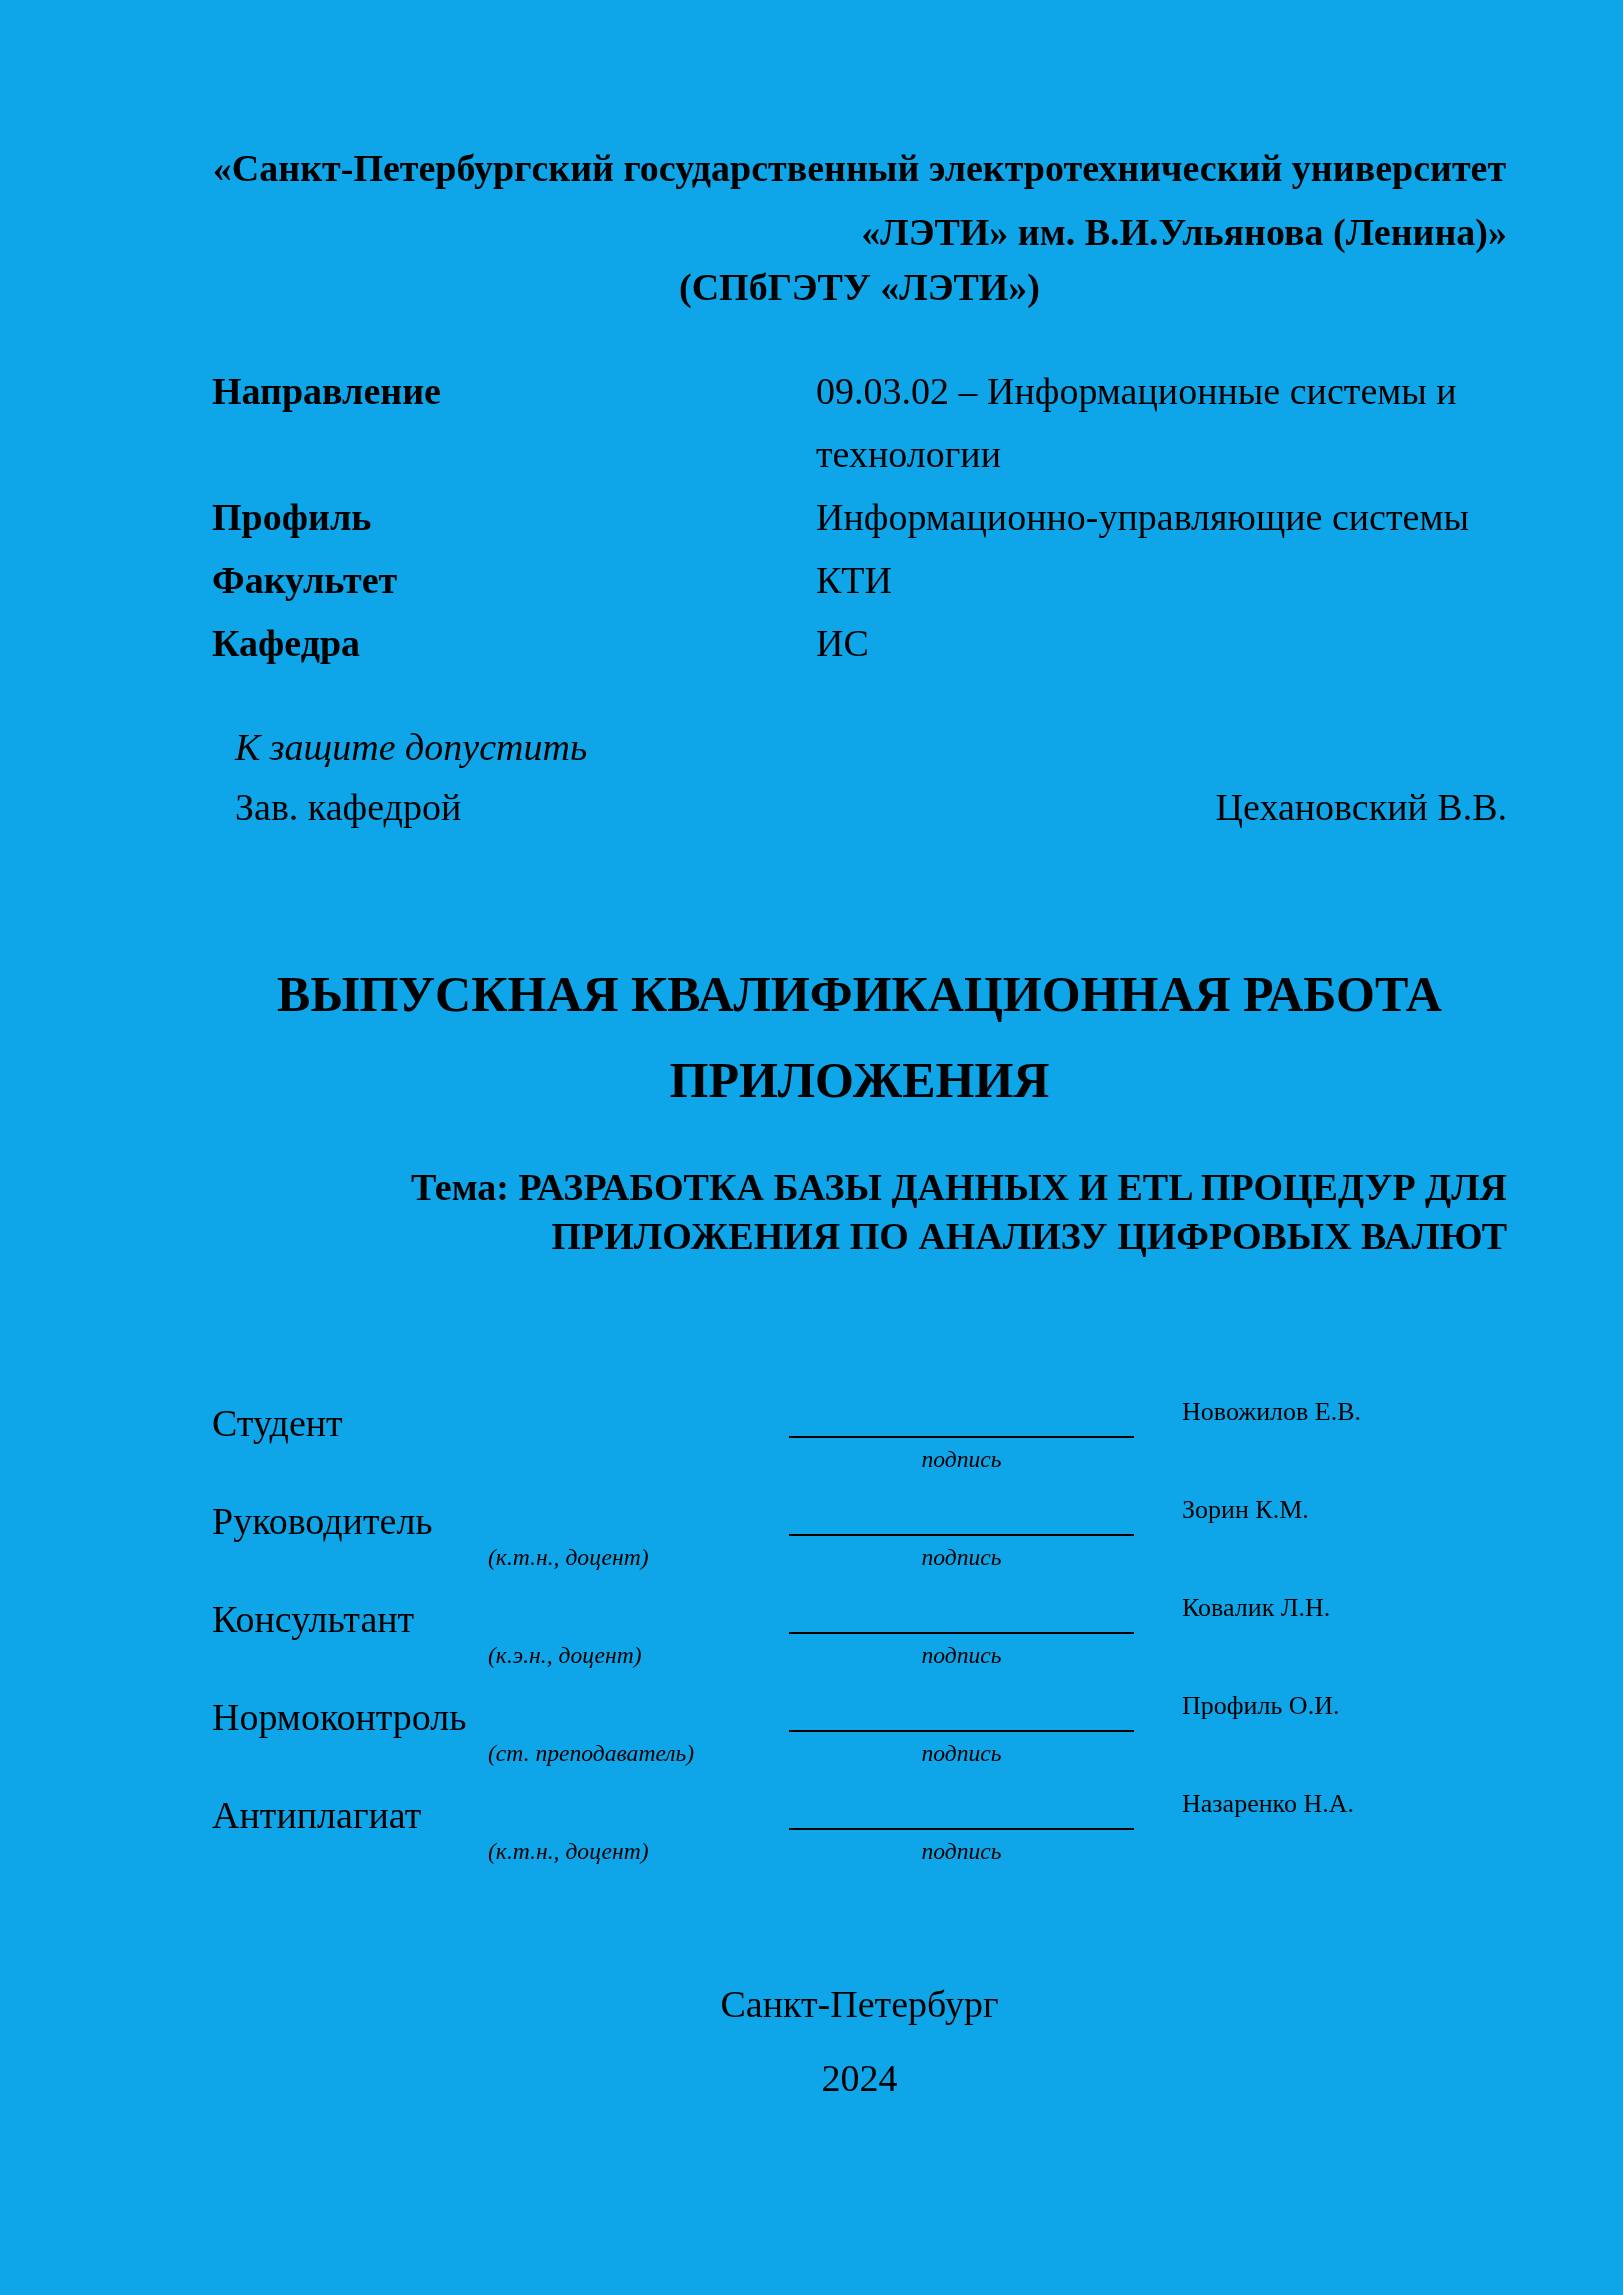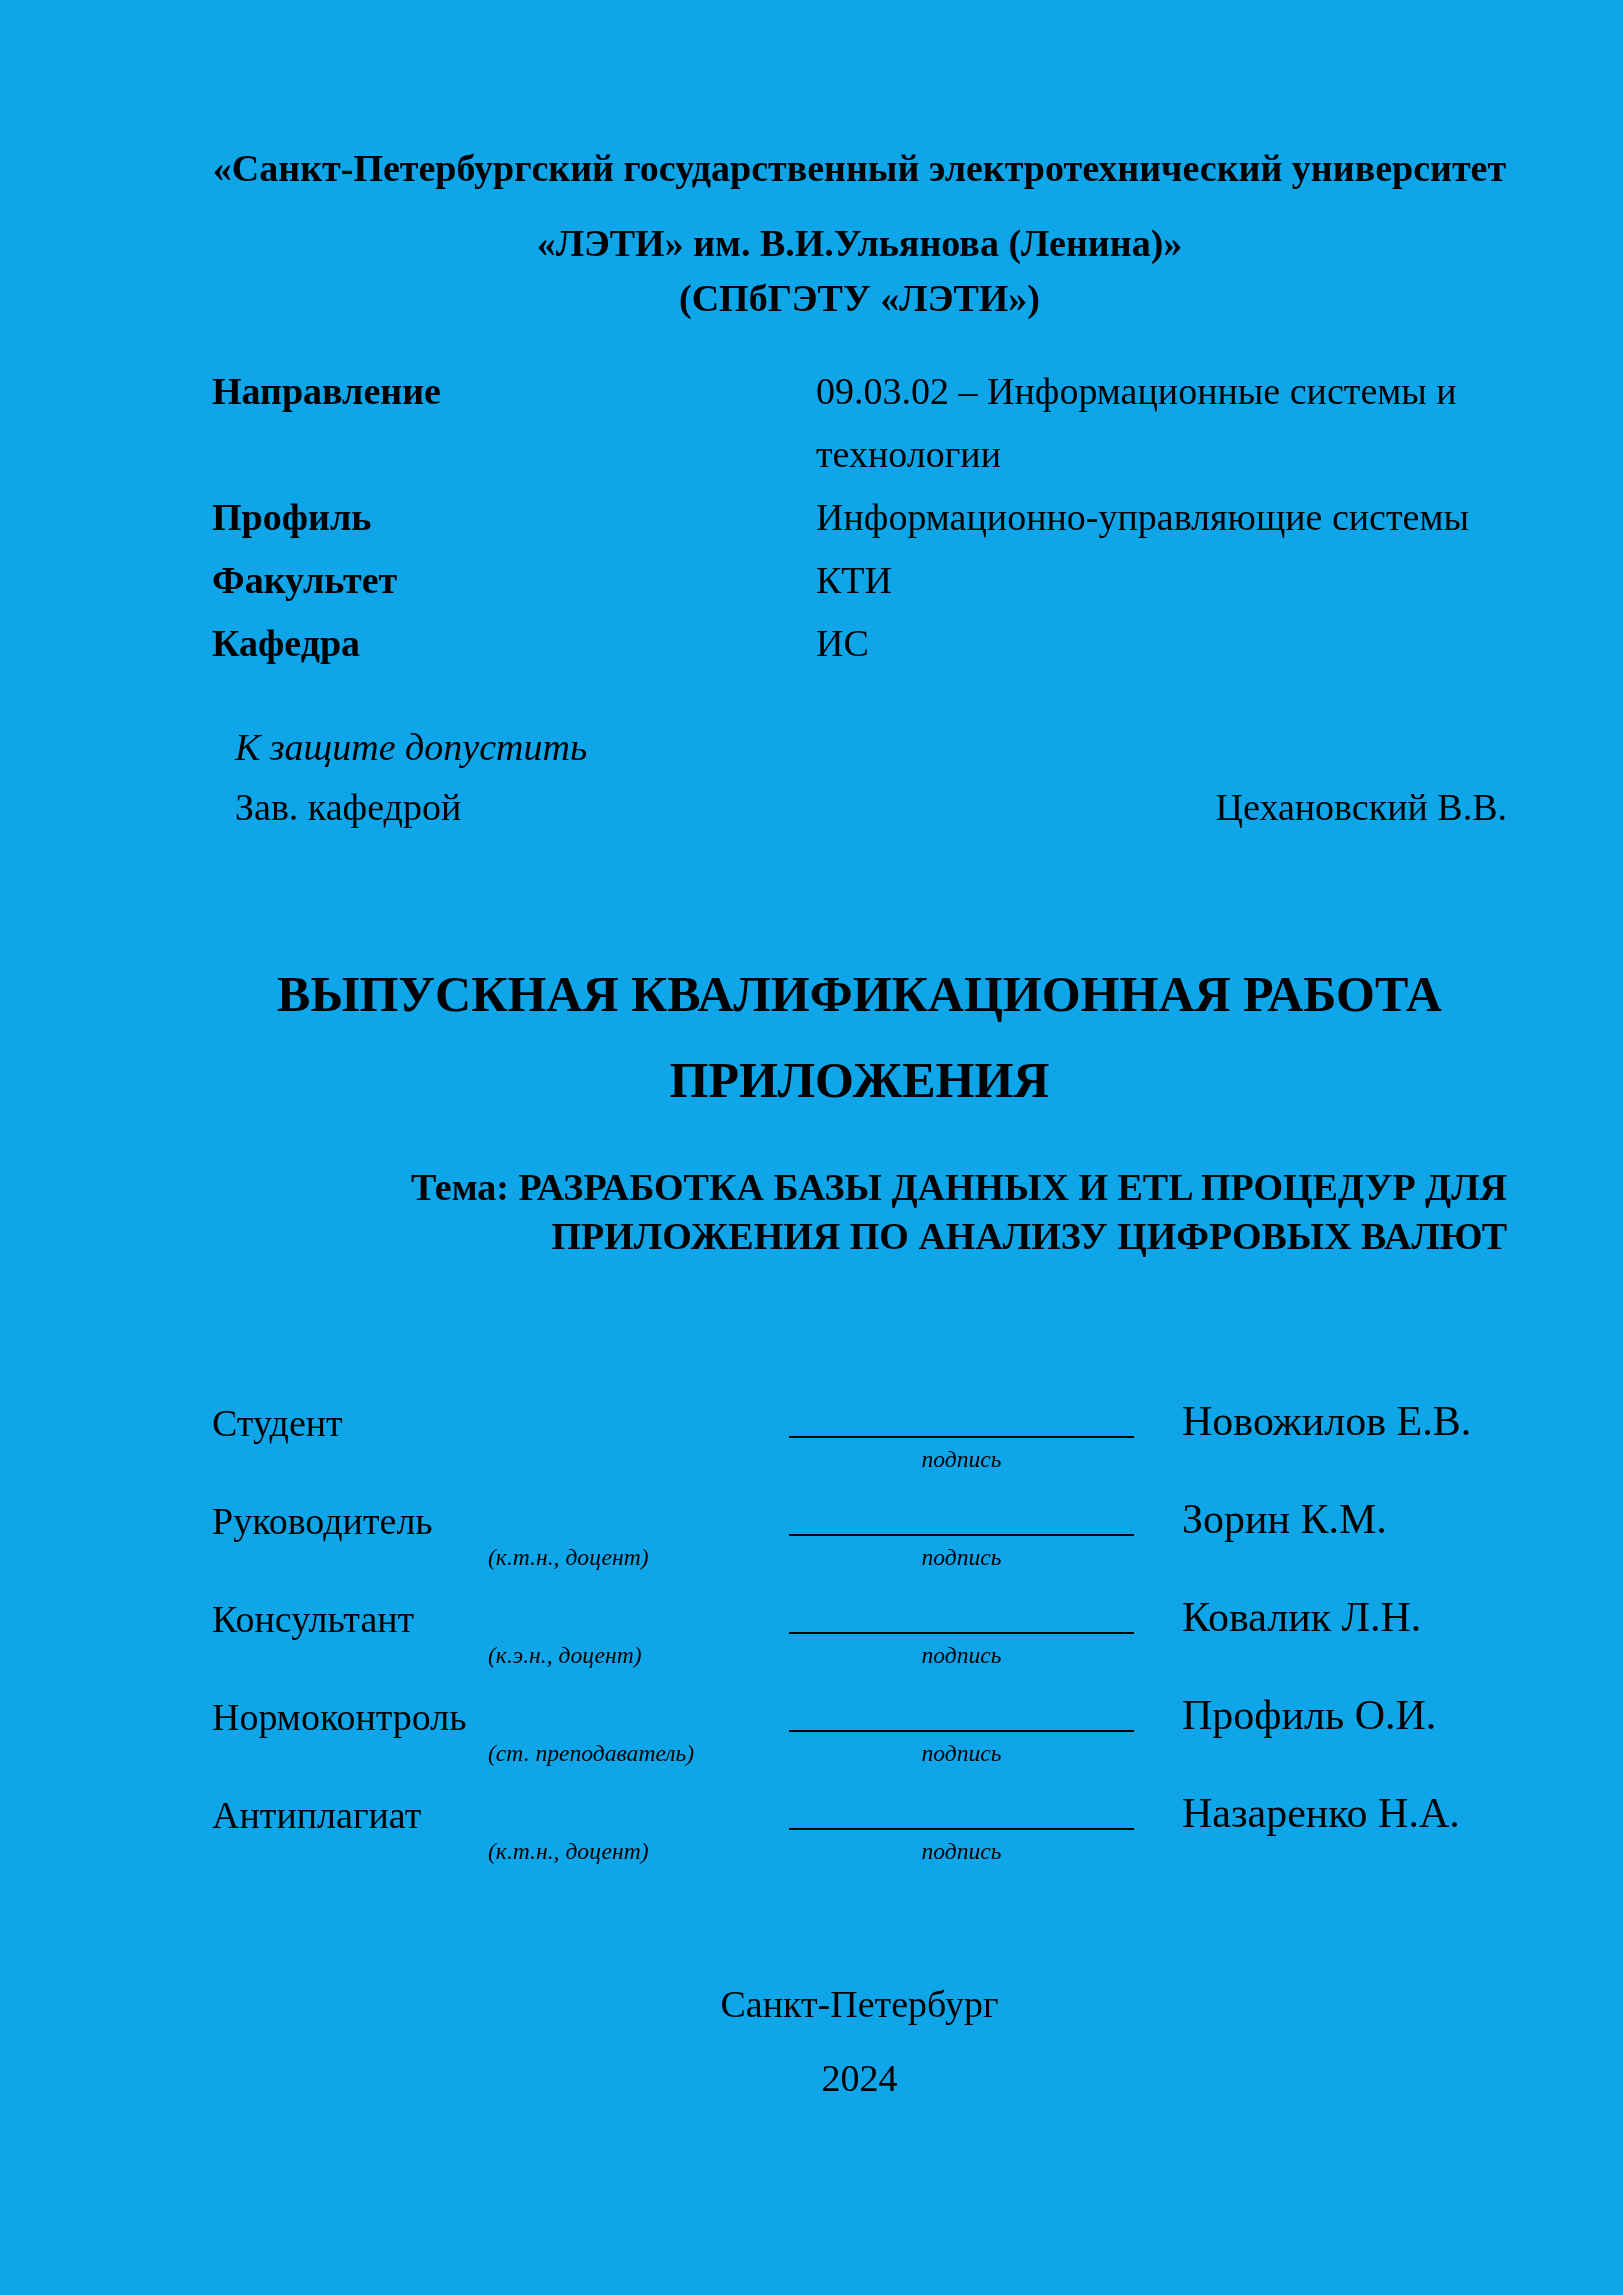--- a/index.html
+++ b/index.html
@@ -14,21 +14,21 @@
     overflow: hidden;
   }
   .content {
     position: absolute;
     left: 212px;
     right: 116px;
   }
 
   
   .header { top: 141px; text-align: center; font-weight: bold; font-size: 38px; line-height: 55px; }
-  .header .h-line2 { margin-top: 20px; }
+  .header .h-line2 { margin-top: 9px; text-align: right; }
 
   
   .fields { top: 360px; font-size: 38px; line-height: 63px; }
   .field-row { display: grid; grid-template-columns: 604px 1fr; }
   .field-label { font-weight: bold; }
   .field-value { max-width: 714px; }
 
   
   .admit { top: 724px; font-size: 38px; line-height: 47px; margin-left: 23px; }
   .admit-note { font-style: italic; }
@@ -37,21 +37,21 @@
   
   .title { top: 951px; text-align: center; font-weight: bold; font-size: 50px; line-height: 86px; }
 
   
   .theme { top: 1163px; text-align: right; font-weight: bold; font-size: 38px; line-height: 49px; }
 
   
   .signatures { top: 1397px; }
   .sig-row { position: relative; height: 98px; }
   .sig-role { position: absolute; left: 0; top: 4px; font-size: 38px; }
-  .sig-name { position: absolute; left: 970px; top: 0; font-size: 42px; white-space: nowrap; }
+  .sig-name { position: absolute; left: 970px; top: 0; font-size: 26px; white-space: nowrap; }
   .sig-line { position: absolute; left: 577px; top: 0; width: 345px; height: 41px; border-bottom: 2.4px solid #000; }
   .sig-qual {
     position: absolute; left: 276px; top: 49px; width: 314px;
     font-style: italic; font-size: 23.6px; white-space: nowrap;
   }
   .sig-caption {
     position: absolute; left: 577px; top: 49px; width: 345px;
     text-align: center; font-style: italic; font-size: 23.6px;
   }
 

